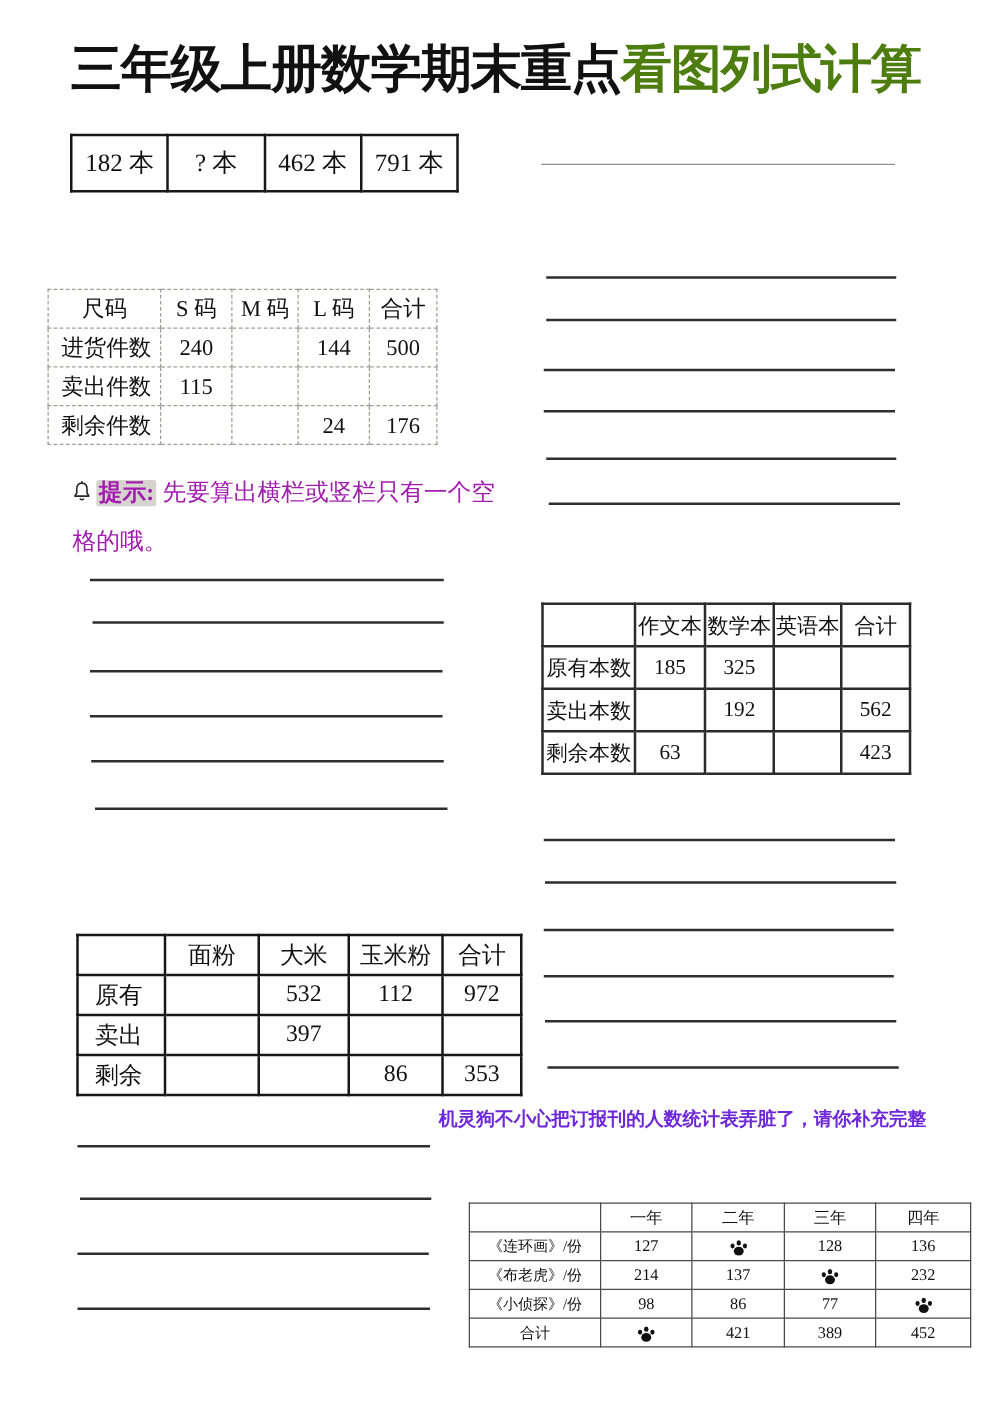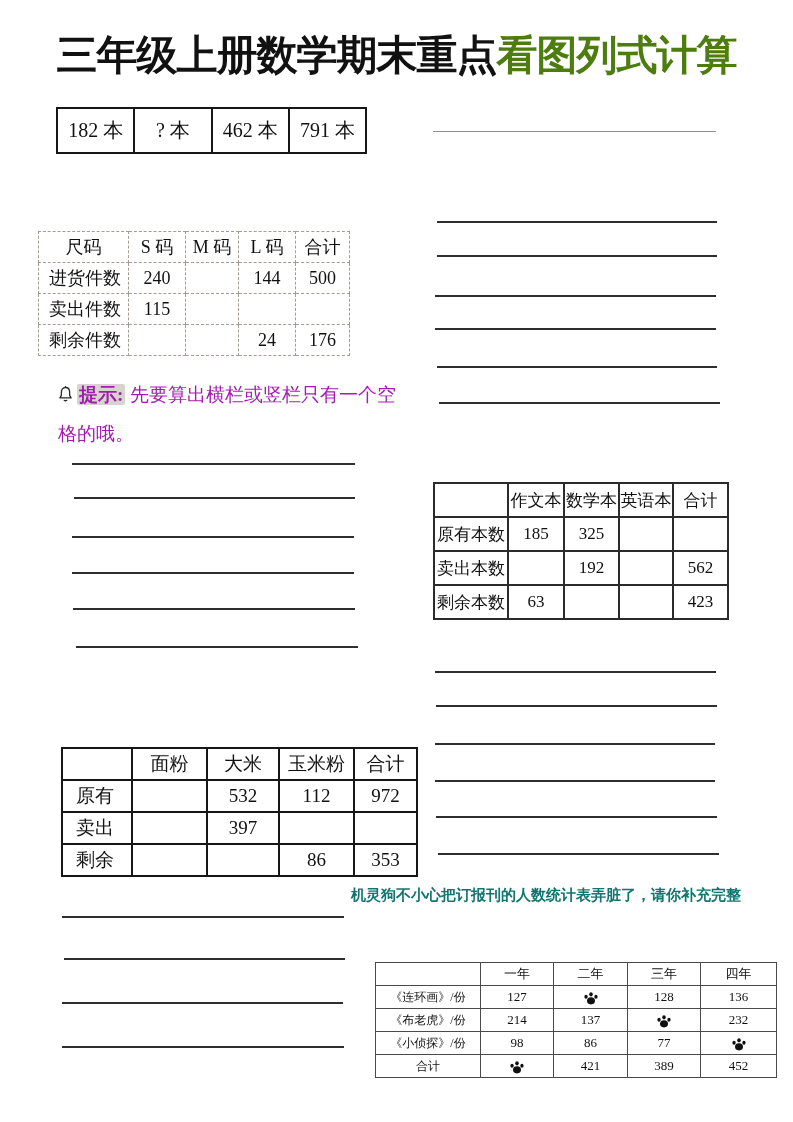--- a/index.html
+++ b/index.html
@@ -33,21 +33,21 @@
   .t-subs{left:375px;top:962px;width:401px;border-radius:23px;}
   .t-subs td{border:1px solid #4a4a4a;height:22px;font-size:13px;}
   .t-subs td.rowlab{font-size:12px;}
   
   .hint{position:absolute;left:58px;top:377px;width:342px;font-size:19px;line-height:36px;color:#a21caf;}
   .hint .bell{display:inline-block;vertical-align:-3px;margin-right:4px;}
   .hint .hint-label{font-weight:bold;background:#d7d4d0;border-radius:2px;padding:0 2px;}
   
   .subs-intro{position:absolute;left:351px;top:886px;width:430px;
               font-family:"Liberation Sans", sans-serif;font-size:15px;font-weight:700;
-              color:#0f766e;white-space:nowrap;}
+              color:#6d28d9;white-space:nowrap;}
   
   .ln{position:absolute;height:0;border-top:2px solid #2e2e2e;}
   .ln-light{border-top:1px solid #8f8f8f;}
   .paw svg{display:inline-block;vertical-align:middle;}
 </style>
 </head>
 <body>
 
 <div class="page">
 

